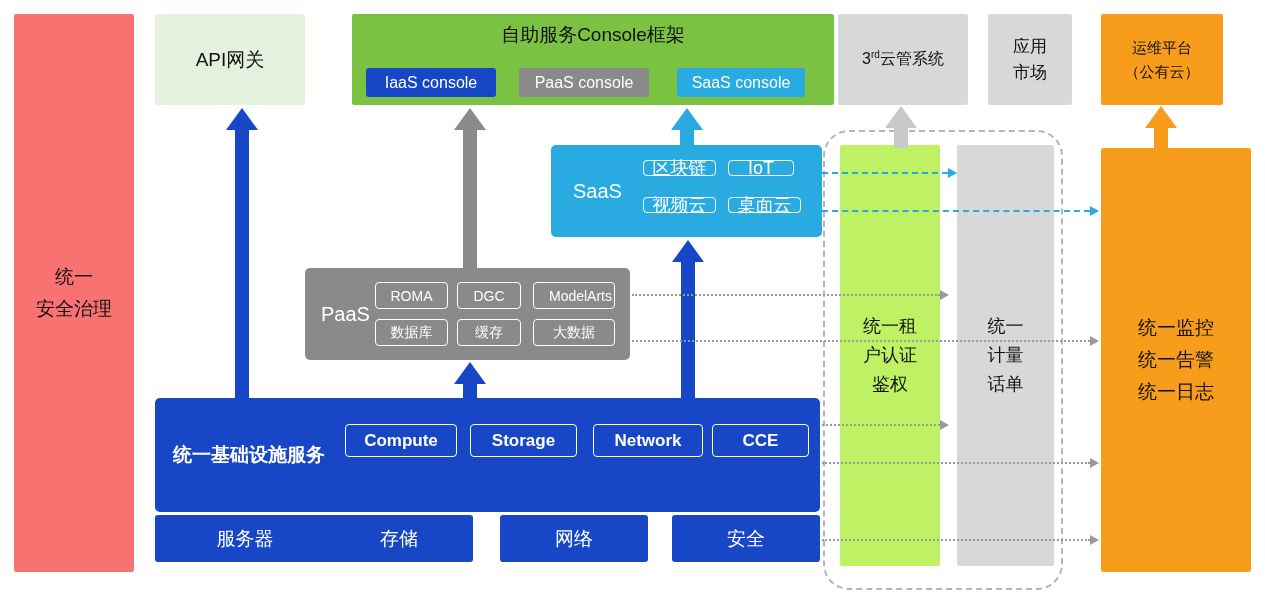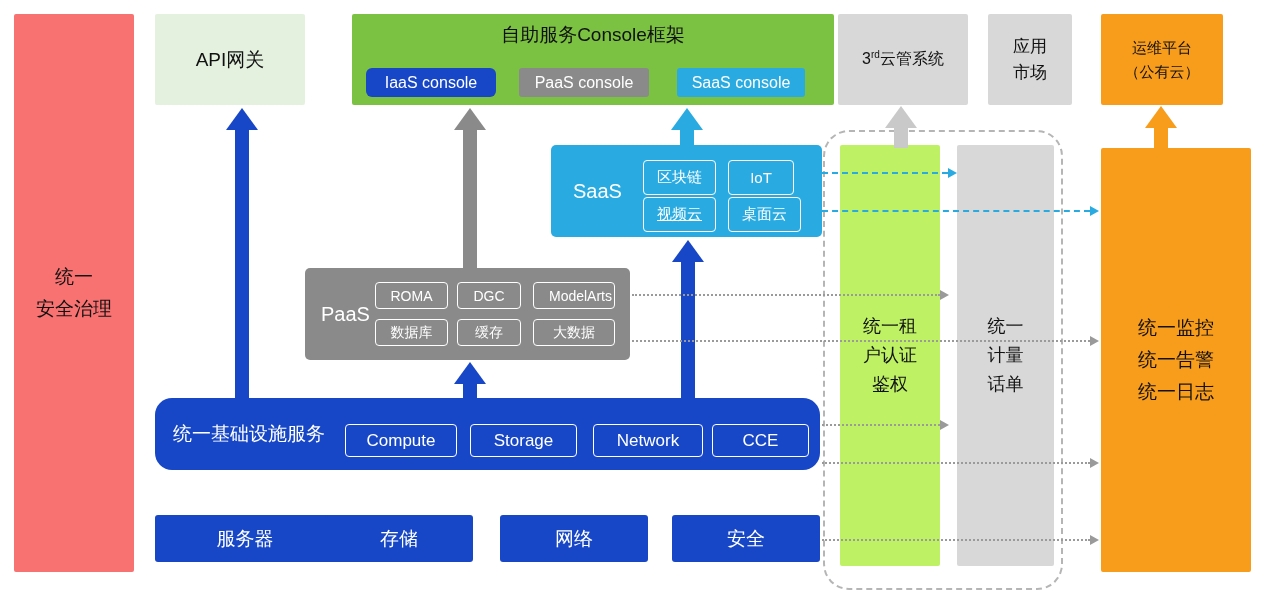--- a/index.html
+++ b/index.html
@@ -8,40 +8,40 @@
 
   .box { position:absolute; box-sizing:border-box; display:flex; align-items:center; justify-content:center; text-align:center; }
   .col { flex-direction:column; }
 
   
   .red-bar      { left:14px;  top:14px; width:120px; height:558px; background:#F97272; color:#111; font-size:19px; line-height:1.7; border-radius:2px; }
   .api-box      { left:155px; top:14px; width:150px; height:91px;  background:#E4F1DF; color:#111; font-size:19px; border-radius:2px; }
   .console-box  { left:320px; top:14px; width:482px; height:91px;  background:#7CC242; border-radius:2px;margin-left:32px; }
   .console-title{ position:absolute; top:8px; left:0; width:100%; text-align:center; color:#111; font-size:19px; }
   .console-chip { position:absolute; top:54px; height:29px; display:flex; align-items:center; justify-content:center; color:#fff; font-size:16px; border-radius:3px; box-sizing:border-box; }
-  .chip-iaas { left:14px;  width:130px; background:#1747C6;border-radius:6px; }
+  .chip-iaas { left:14px;  width:130px; background:#1747C6; }
   .chip-paas { left:167px; width:130px; background:#8A8A8A; }
   .chip-saas { left:325px; width:128px; background:#29ABE2; }
   .third-box    { left:838px; top:14px; width:130px; height:91px; background:#D8D8D8; color:#111; font-size:16px; border-radius:2px; }
   .third-box sup{ font-size:10px; }
   .market-box   { left:988px; top:14px; width:84px; height:91px; background:#D8D8D8; color:#111; font-size:17px; line-height:1.5; border-radius:2px;text-align:right; }
   .om-box       { left:1101px; top:14px; width:122px; height:91px; background:#F89C1C; color:#111; font-size:15px; line-height:1.55; border-radius:2px; }
 
   
   .saas-box  { left:551px; top:145px; width:271px; height:92px; background:#29ABE2; border-radius:5px; }
   .paas-box  { left:305px; top:268px; width:325px; height:92px; background:#8A8A8A; border-radius:5px; }
   .layer-label { position:absolute; top:0; height:100%; display:flex; align-items:center; color:#fff; font-size:20px; }
   .saas-box .layer-label { left:22px; }
   .paas-box .layer-label { left:16px; }
   .chip { position:absolute; box-sizing:border-box; border:1.5px solid #fff; border-radius:4px; color:#fff; display:flex; align-items:center; justify-content:center; background:transparent; }
-  .saas-box .chip { font-size:15px; height:35px; }
+  .saas-box .chip { font-size:18px; height:16px; }
   .paas-box .chip { font-size:14px; height:27px; }
 
   
-  .infra-box { left:155px; top:398px; width:665px; height:72px; background:#1747C6; border-radius:17px; }
+  .infra-box { left:155px; top:398px; width:665px; height:114px; background:#1747C6; border-radius:5px;font-weight:bold; }
   .infra-box .layer-label { left:18px; font-size:19px; }
   .infra-box .chip { font-size:17px; height:33px; top:26px; }
 
   
   .hw { top:515px; height:47px; background:#1747C6; color:#fff; font-size:19px; border-radius:3px; }
   .hw1 { left:155px; width:180px; }
   .hw2 { left:325px; width:148px; }
   .hw3 { left:500px; width:148px; }
   .hw4 { left:672px; width:148px; }
 

